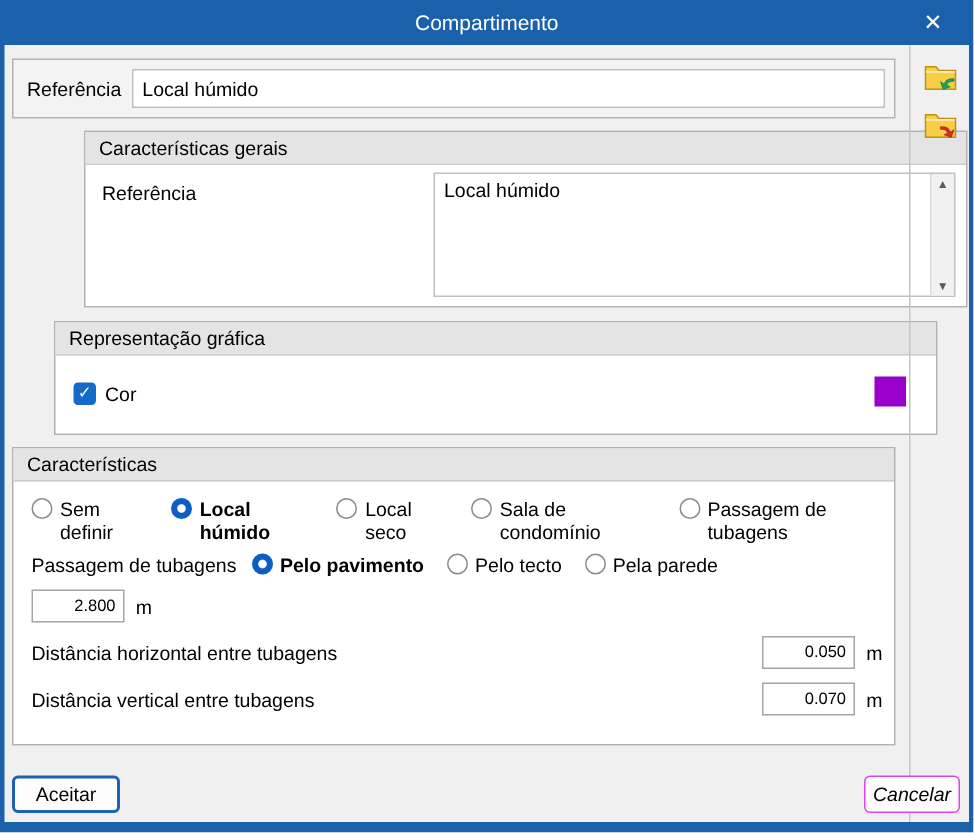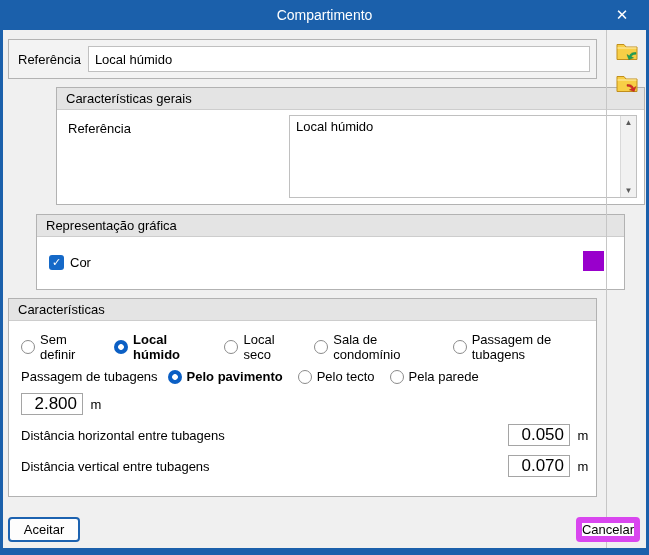--- a/index.html
+++ b/index.html
@@ -77,38 +77,38 @@
   }
   .swatch {
     position:absolute; right:20px; top:14px; width:21px; height:20px;
     background:#9900cc;
   }
   
   .g3-body { position:relative; height:176px; }
   .radio-row { display:flex; align-items:center; gap:15px; padding-left:12px; }
   .rr1 { margin-top:11px; }
   .rr2 { margin-top:7px; }
-  .radio-opt { display:flex; align-items:center; gap:5px; }
+  .radio-opt { display:flex; gap:5px; }
   .radio {
     width:14px; height:14px; border-radius:50%;
     background:#fff; border:1px solid #8b8b8b; flex:none;
   }
   .radio.sel {
     border:none;
     background:radial-gradient(circle at 50% 50%, #ffffff 0 2.5px, #0b5fc4 3.2px 100%);
   }
   .radio-opt.sel-label { font-weight:bold; }
   .num-row {
     display:flex; align-items:center; margin-top:9px;
     padding:0 0 0 12px; height:22px;
   }
   .num-row .nlabel { flex:1; }
   .num-input {
     width:62px; height:22px; border:1px solid #a5a5a5; background:#fff;
-    font-family:"Liberation Sans", sans-serif; font-size:17px;
+    font-family:"Liberation Sans", sans-serif; font-size:11px;
     text-align:right; padding:0 5px;
   }
   .unit { width:26px; text-align:center; }
   .num-row:first-of-type { margin-top:13px; }
   
   .side-divider {
     position:absolute; top:0; bottom:0; left:603px; width:1px; background:#c6c6c6;
   }
   .side-col {
     position:absolute; left:604px; right:0; top:0; bottom:0;
@@ -116,21 +116,21 @@
   }
   .tool-btn { width:24px; height:22px; display:flex; align-items:center; justify-content:center; }
   
   .btn {
     position:absolute; top:487px; height:25px;
     background:#fdfdfd; border-radius:4px;
     font-family:"Liberation Sans", sans-serif; font-size:13px;
     display:flex; align-items:center; justify-content:center;
   }
   .btn-accept { left:5px; width:72px; border:2px solid #1c62b0; }
-  .btn-cancel { right:6px; width:64px; border:6px solid #d946ef; }
+  .btn-cancel { right:6px; width:64px; border:1px solid #d946ef;font-style:italic; }
 </style>
 </head>
 <body>
 
 <div class="window">
 
   <div class="titlebar">
     <span>Compartimento</span>
     <span class="close-btn">✕</span>
   </div>

